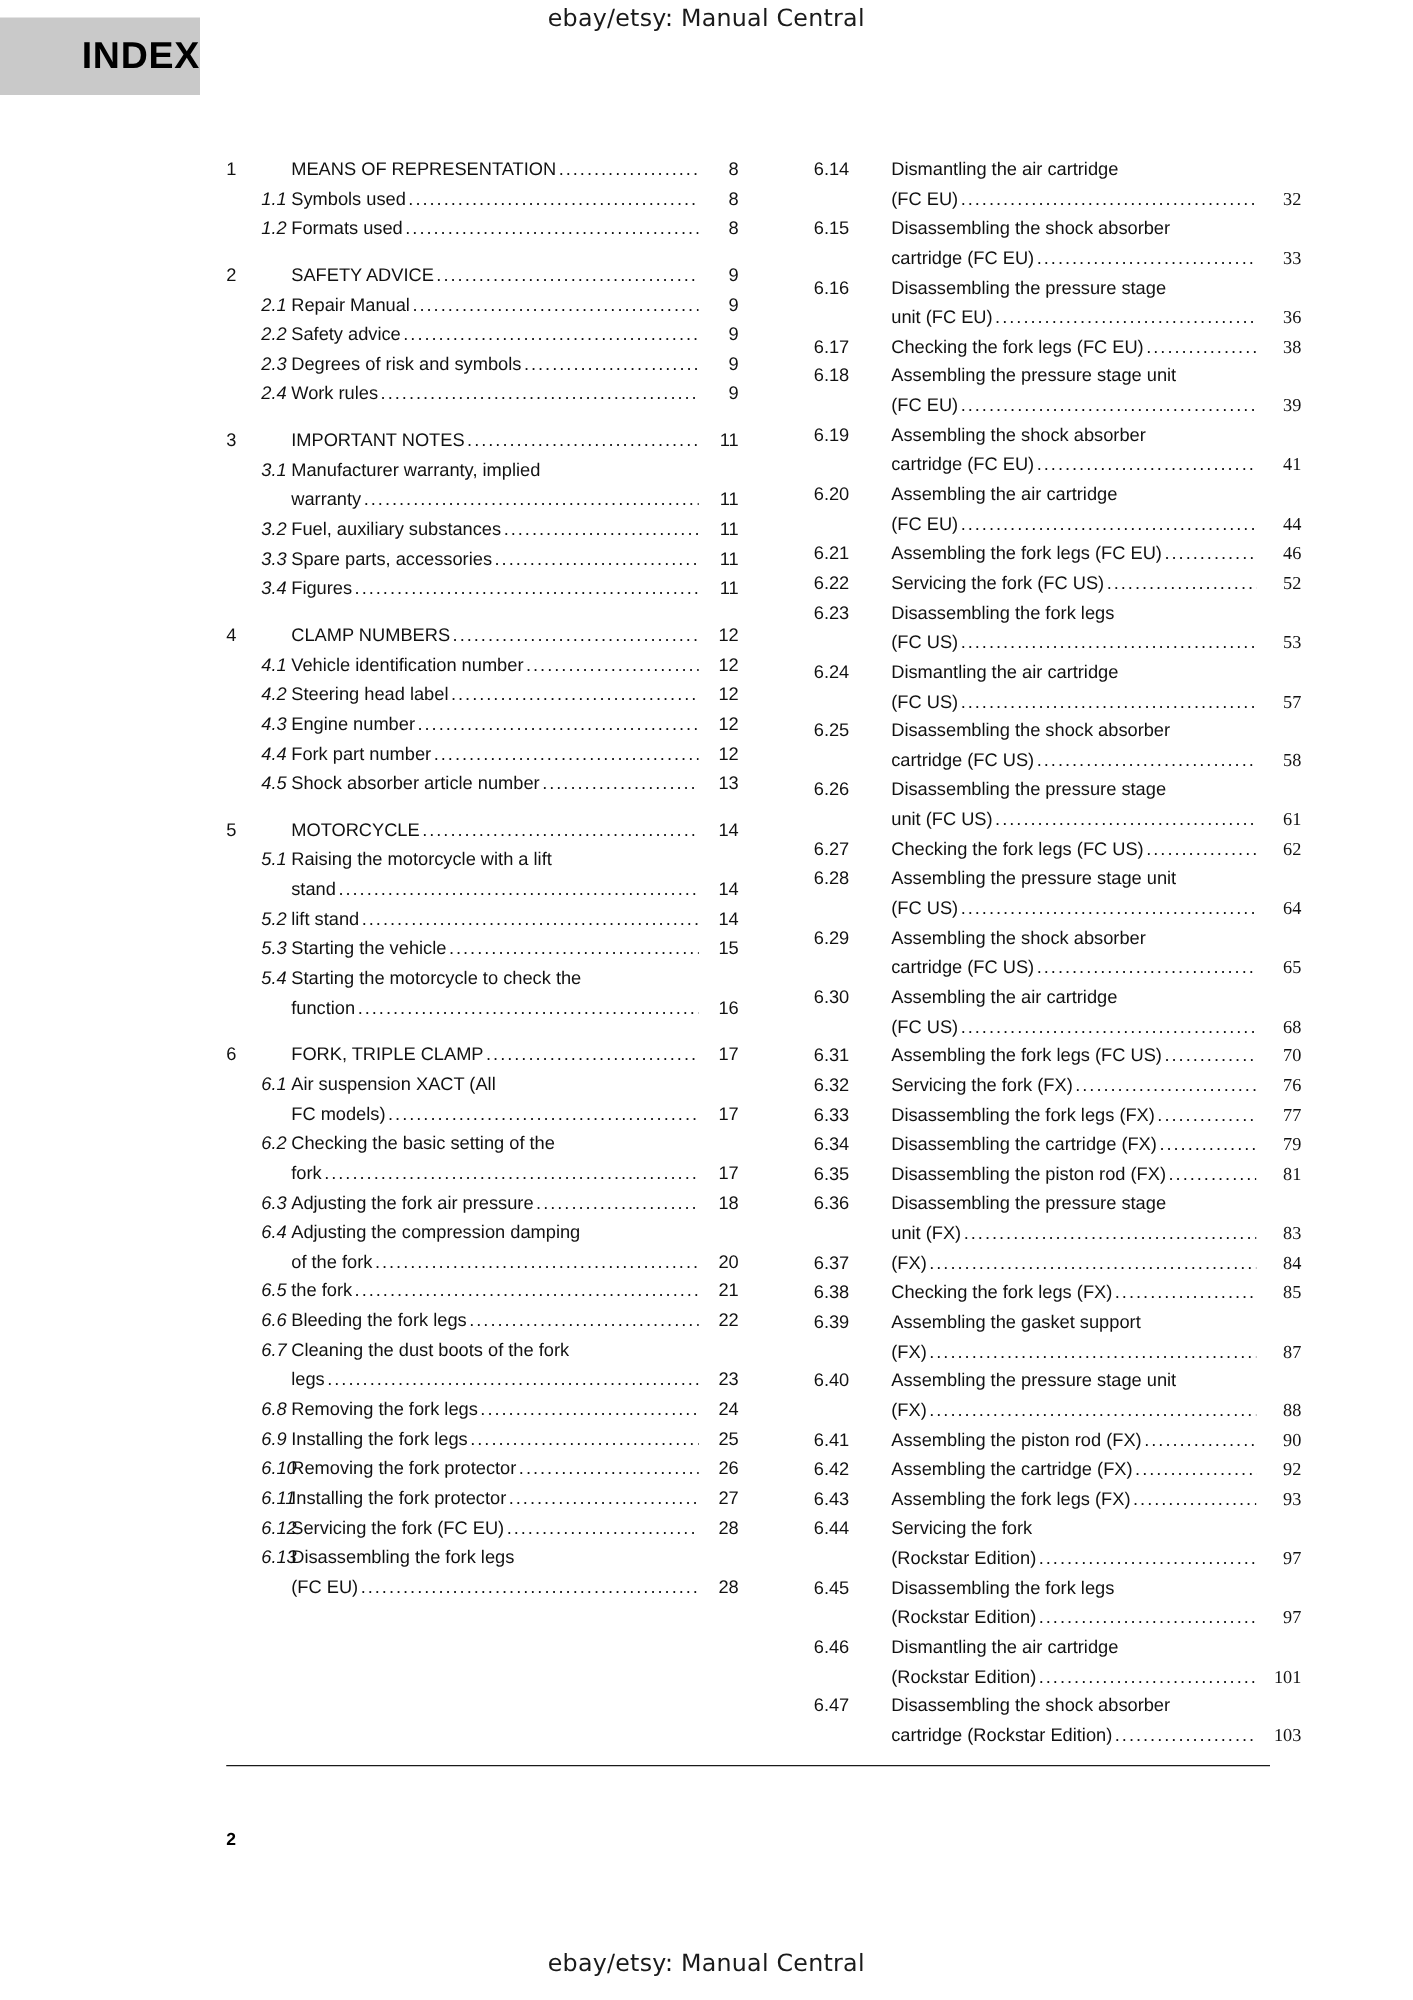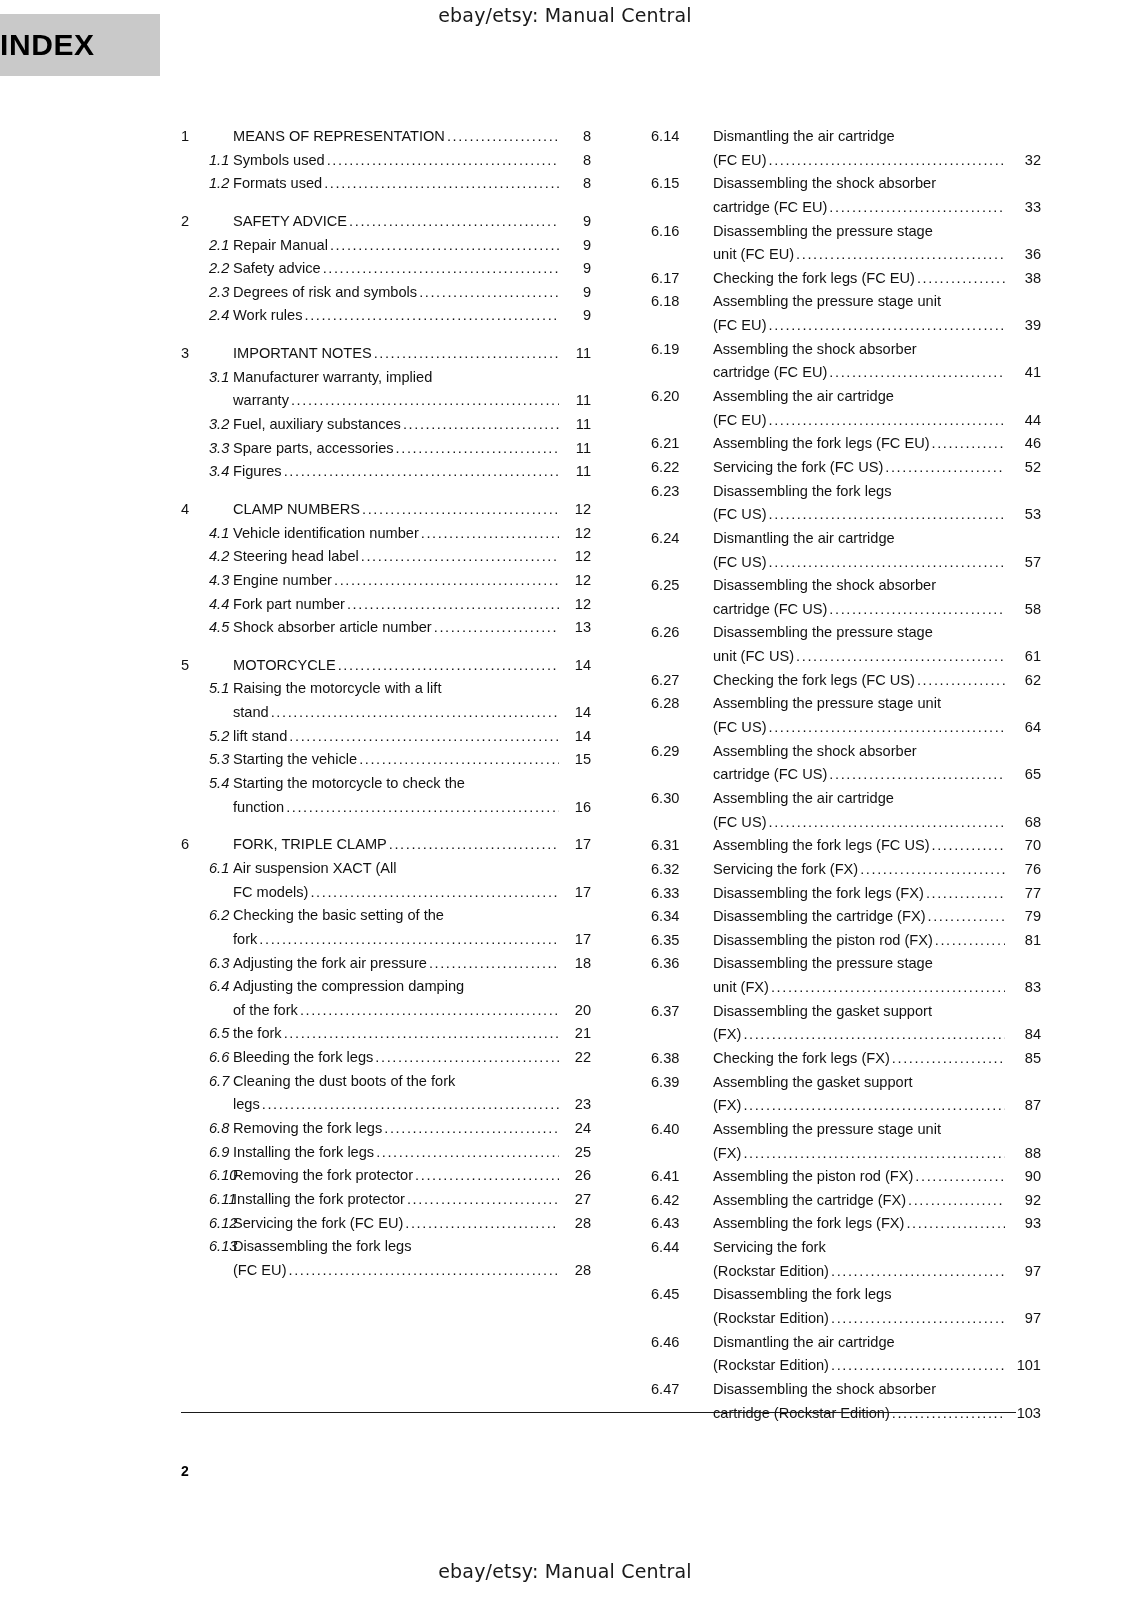--- a/index.html
+++ b/index.html
@@ -37,21 +37,21 @@
   
   .index-tab {
     position: absolute;
     left: 0;
     top: 14px;
     width: 160px;
     height: 62px;
     background: #c9c9c9;
     display: flex;
     align-items: center;
-    justify-content: flex-start;
+    justify-content: flex-end;
   }
   .index-tab span {
     font-family: "Liberation Sans", sans-serif;
     font-size: 30px;
     font-weight: bold;
     letter-spacing: 0.6px;
     color: #000;
   }
 
   
@@ -115,21 +115,21 @@
     color: #111;
     margin: 0 2px 0 2px;
     font-size: 14.6px;
   }
   .pg {
     flex: 0 0 auto;
     text-align: right;
     width: 30px;
     white-space: nowrap;
   }
-  .col-right .pg { width: 34px; }
+  .col-right .pg { width: 34px; font-family: Liberation Serif, serif; }
 
   
   .rule {
     position: absolute;
     left: 181px;
     top: 1412px;
     width: 835px;
     height: 1px;
     background: #1a1a1a;
   }
@@ -830,23 +830,20 @@
               <span class="titletext">unit (FX)</span>
               <span class="dots">........................................................................................................................................................................................................</span>
               <span class="pg">83</span>
             </div>
           </div>
         </div>
         <div class="entry lvl2">
           <div class="num">6.37</div>
           <div class="title-wrap">
             <div class="titleline">
-              <span class="titletext">Disassembling the gasket support</span>
-            </div>
-            <div class="titleline">
               <span class="titletext">(FX)</span>
               <span class="dots">........................................................................................................................................................................................................</span>
               <span class="pg">84</span>
             </div>
           </div>
         </div>
         <div class="entry lvl2">
           <div class="num">6.38</div>
           <div class="title-wrap">
             <div class="titleline">

